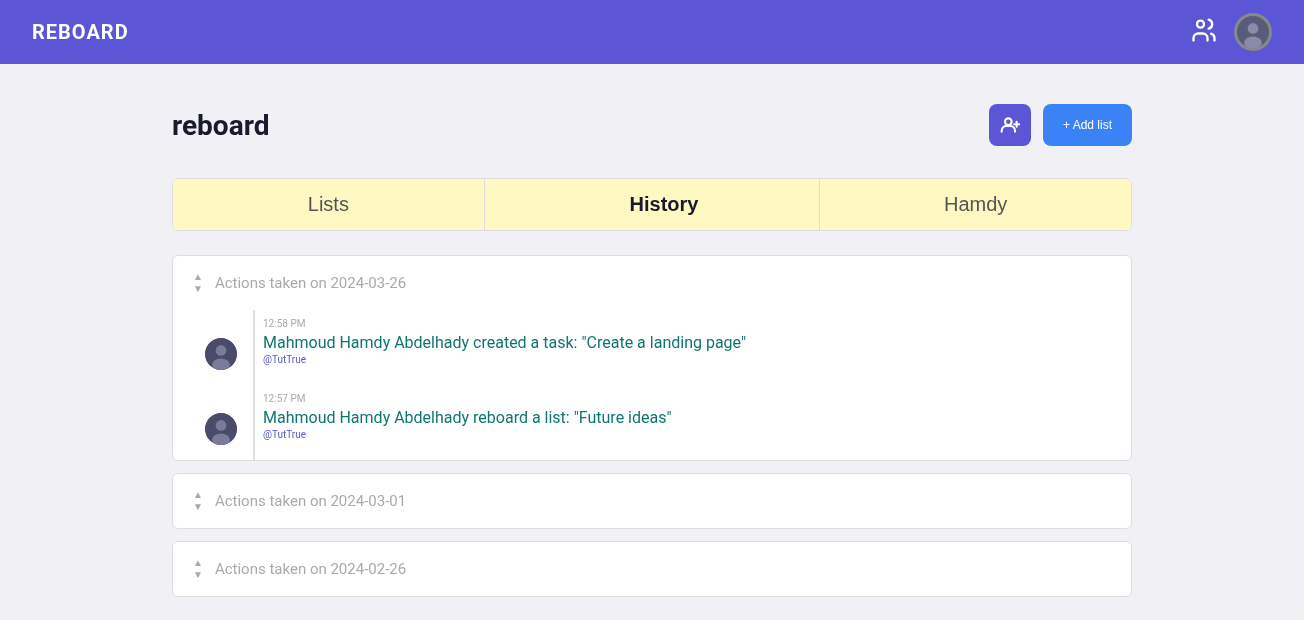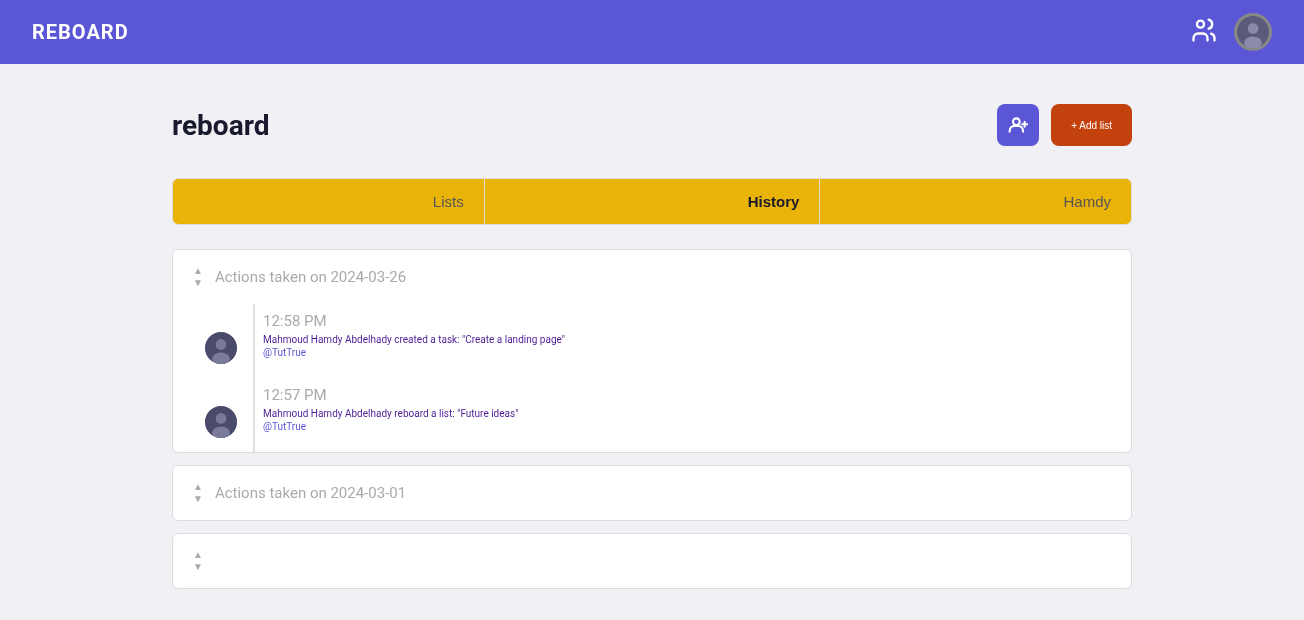--- a/index.html
+++ b/index.html
@@ -71,51 +71,51 @@
       border-radius: 8px;
       width: 42px;
       height: 42px;
       display: flex;
       align-items: center;
       justify-content: center;
       cursor: pointer;
       font-size: 18px;
     }
     .btn-add-list {
-      background: #c2410c;
+      background: #3b82f6;
       color: white;
       border: none;
       border-radius: 8px;
       padding: 10px 20px;
-      font-size: 10px;
+      font-size: 12px;
       font-weight: 500;
       cursor: pointer;
       display: flex;
       align-items: center;
       gap: 6px;
     }
 
     
     .tabs {
       display: flex;
       border: 1px solid #ddd;
       border-radius: 6px;
       overflow: hidden;
       background: white;
       margin-bottom: 24px;
     }
     .tab {
       flex: 1;
       padding: 14px 20px;
-      text-align: right;
-      font-size: 15px;
+      text-align: center;
+      font-size: 20px;
       color: #555;
       cursor: pointer;
       border: none;
-      background: #eab308;
+      background: #fef9c3;
     }
     .tab.active {
       font-weight: 700;
       color: #1a1a2e;
       border-left: 1px solid #ddd;
       border-right: 1px solid #ddd;
       padding-left: 44px;
     }
     .tab:first-child.active { border-left: none; }
     .tab:last-child.active { border-right: none; }
@@ -149,21 +149,21 @@
     }
     .timeline-line {
       position: absolute;
       left: 80px;
       top: 0;
       bottom: 0;
       width: 2px;
       background: #e0e0e0;
     }
     .timeline-time {
-      font-size: 15px;
+      font-size: 10px;
       color: #aaa;
       margin-bottom: 4px;
     }
     .timeline-avatar {
       position: absolute;
       left: 0;
       top: 14px;
       width: 36px;
       height: 36px;
       border-radius: 50%;
@@ -174,22 +174,22 @@
       overflow: hidden;
       border: 2px solid white;
       z-index: 1;
     }
     
     .face-svg {
       width: 32px;
       height: 32px;
     }
     .timeline-action {
-      font-size: 10px;
-      color: #4c1d95;
+      font-size: 16px;
+      color: #0f766e;
       margin-bottom: 2px;
     }
     .timeline-user {
       font-size: 10px;
       color: #5b56d6;
     }
 
     
     .history-section.collapsed .history-date-header {
       border-bottom: none;
@@ -294,18 +294,19 @@
         <span class="date-label">Actions taken on 2024-03-01</span>
       </div>
     </div>
 
     <div class="history-section collapsed">
       <div class="history-date-header">
         <div class="sort-icon">
           <span>▲</span>
           <span>▼</span>
         </div>
+        <span class="date-label">Actions taken on 2024-02-26</span>
       </div>
     </div>
 
   </div>
 
 </main>
 
 </body></html>

